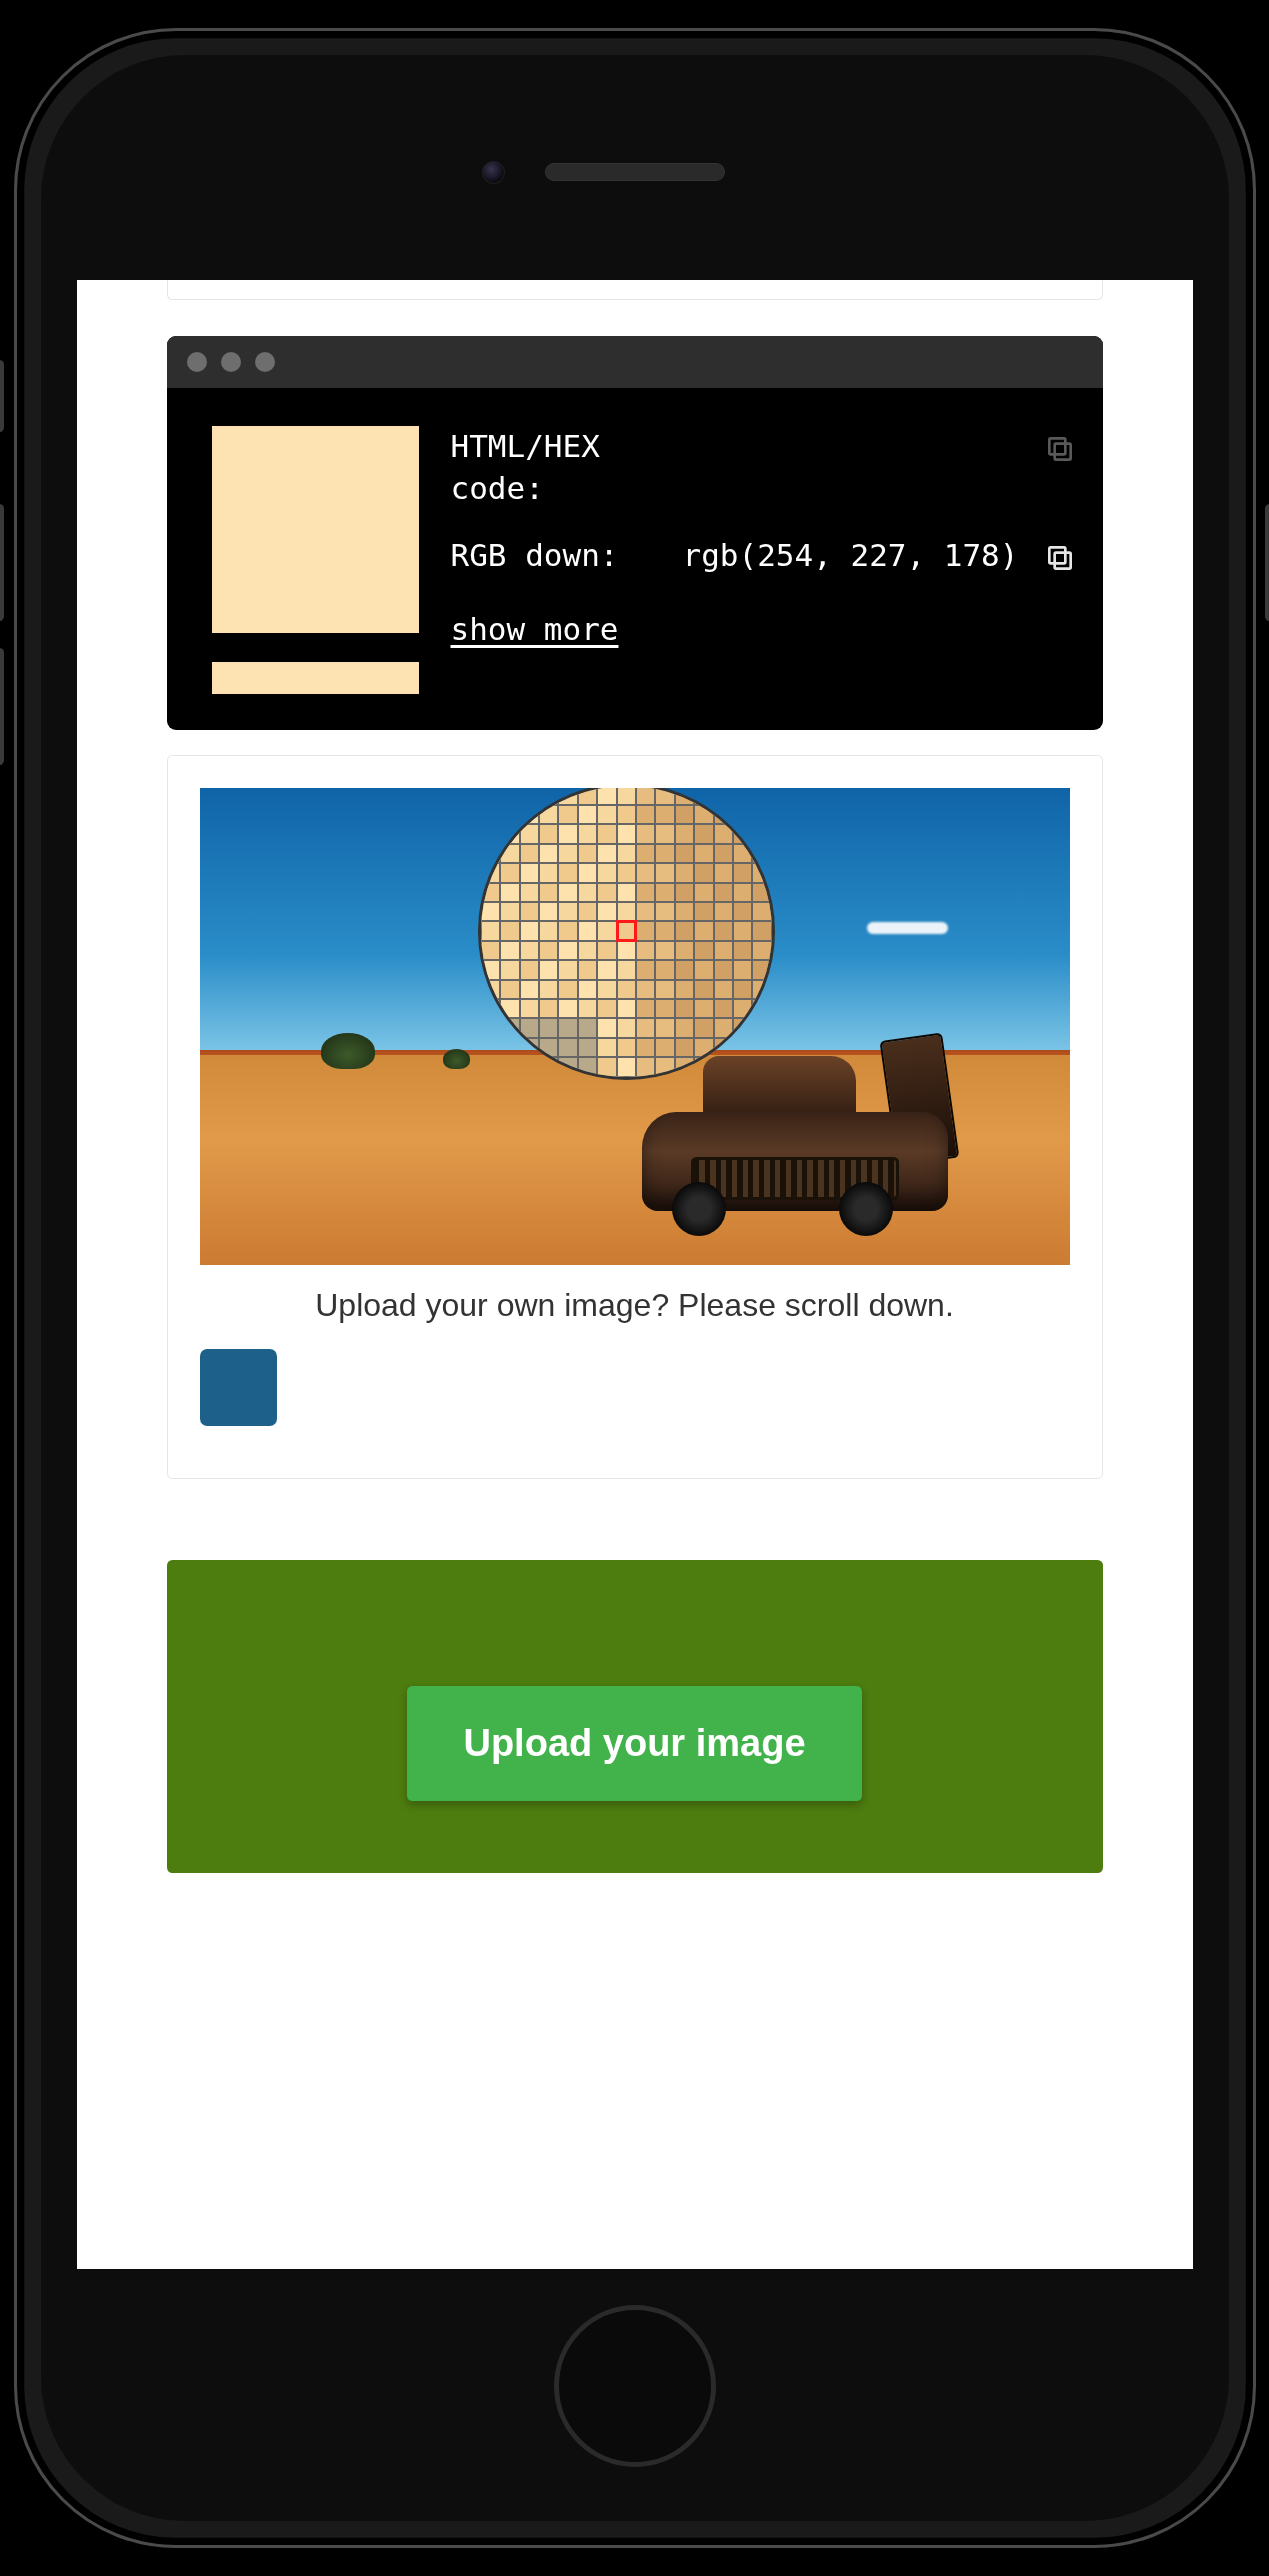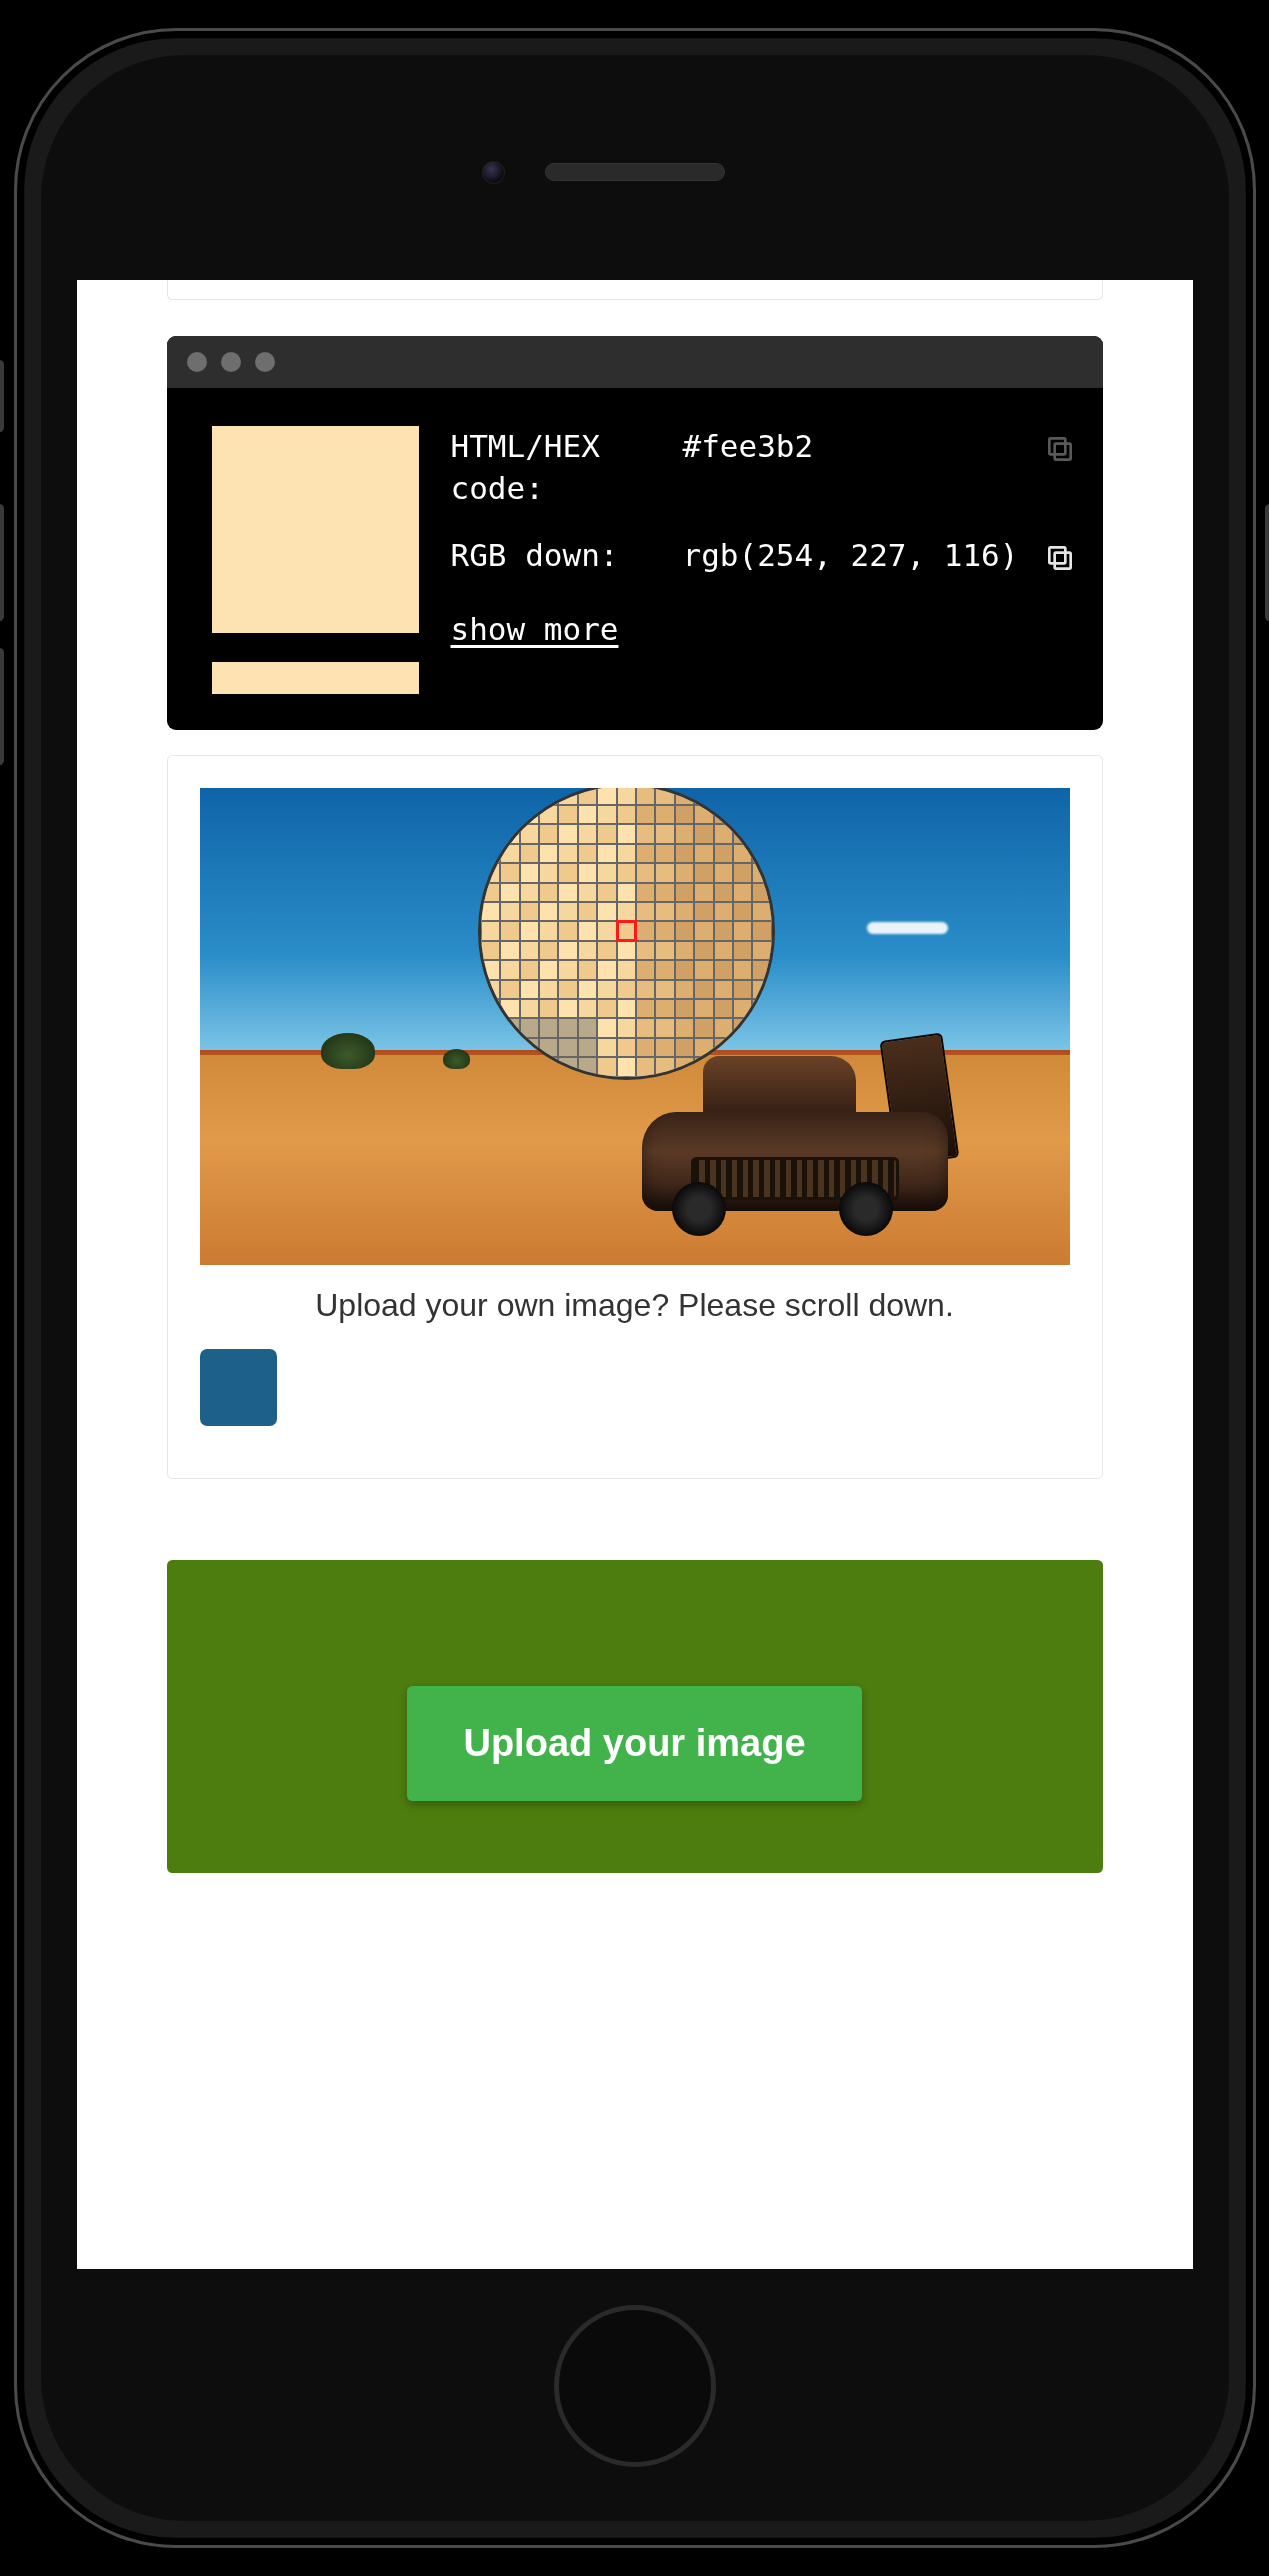--- a/index.html
+++ b/index.html
@@ -397,31 +397,30 @@
             </div>
             <div class="terminal-body">
               <div class="term-row">
                 <div class="swatch-col">
                   <div class="swatch-large" style="background: rgb(254, 227, 178);"></div>
                   <div class="swatch-bar" style="background: rgb(254, 227, 178);"></div>
                 </div>
                 <div class="kv-col">
                   <div class="kv-line">
                     <span class="kv-label">HTML/HEX code:</span>
-                    <span class="kv-value">#fee3b2</span>
                     <span class="copy-icon dim">
                       <svg viewBox="0 0 24 24" fill="none" stroke="#fff" stroke-width="2">
                           <rect x="8" y="8" width="12" height="12" rx="1"></rect>
                           <rect x="4" y="4" width="12" height="12" rx="1"></rect>
                         </svg>
                     </span>
                   </div>
                   <div class="kv-line">
                     <span class="kv-label">RGB down:</span>
-                    <span class="kv-value">rgb(254, 227, 116)</span>
+                    <span class="kv-value">rgb(254, 227, 178)</span>
                     <span class="copy-icon">
                       <svg viewBox="0 0 24 24" fill="none" stroke="#fff" stroke-width="2">
                           <rect x="8" y="8" width="12" height="12" rx="1"></rect>
                           <rect x="4" y="4" width="12" height="12" rx="1"></rect>
                         </svg>
                     </span>
                   </div>
                   <span class="show-more">show more</span>
                 </div>
               </div>

